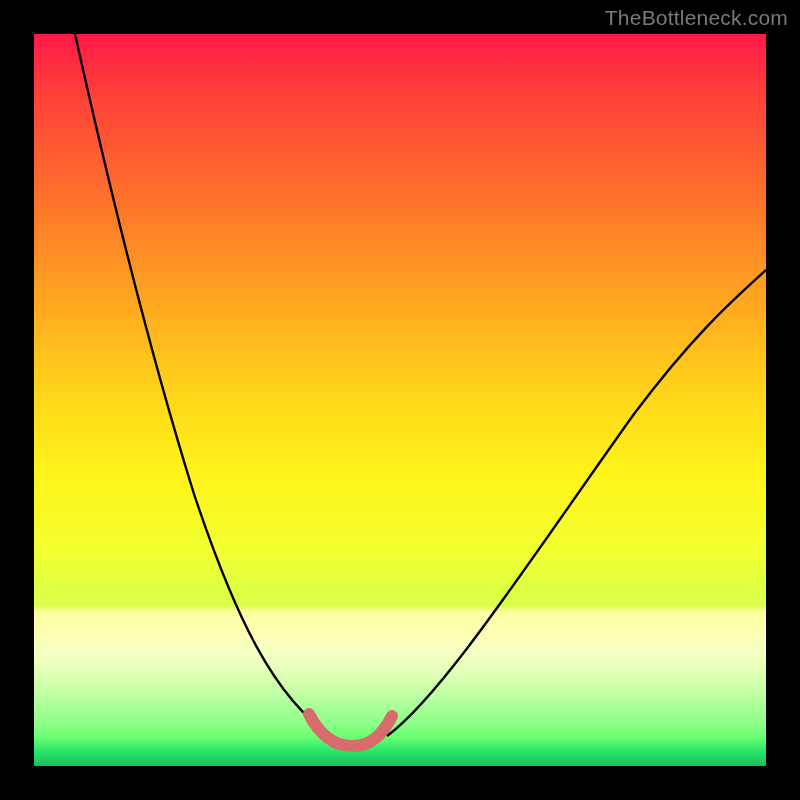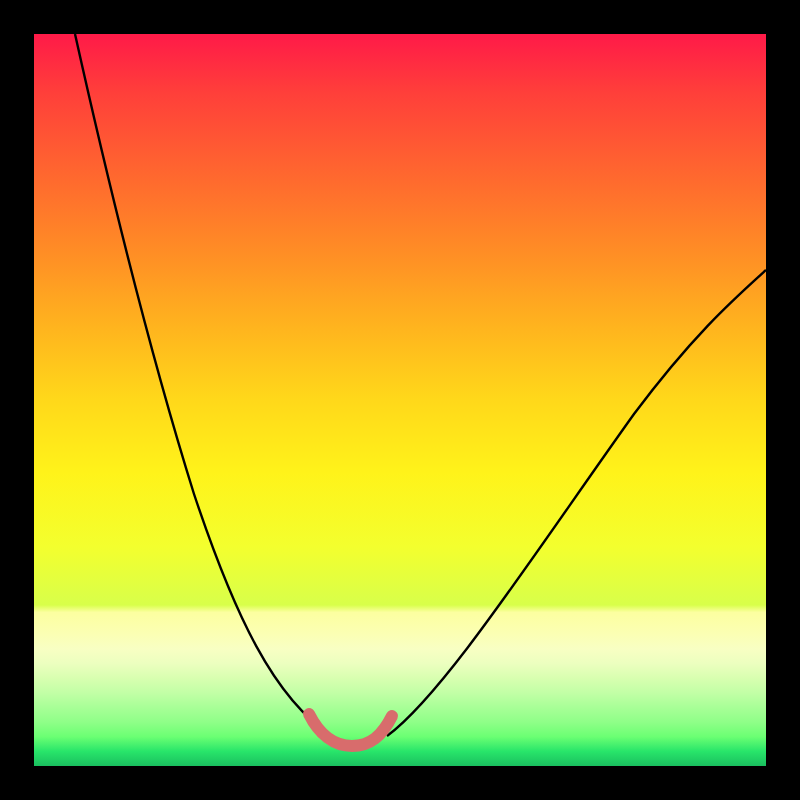--- a/index.html
+++ b/index.html
@@ -81,13 +81,14 @@
 
       <path d="M 353 702
                C 410 660, 500 520, 600 380
                C 660 300, 700 265, 732 236" fill="none" stroke="#000" stroke-width="2.4"></path>
 
       <path d="M 275 680
                C 285 700, 300 712, 318 712
                C 336 712, 348 702, 358 682" fill="none" stroke="#d86c6c" stroke-width="12" stroke-linecap="round"></path>
     </svg>
   </div>
+  <div class="watermark">TheBottleneck.com</div>
 </div>
 
 </body></html>

